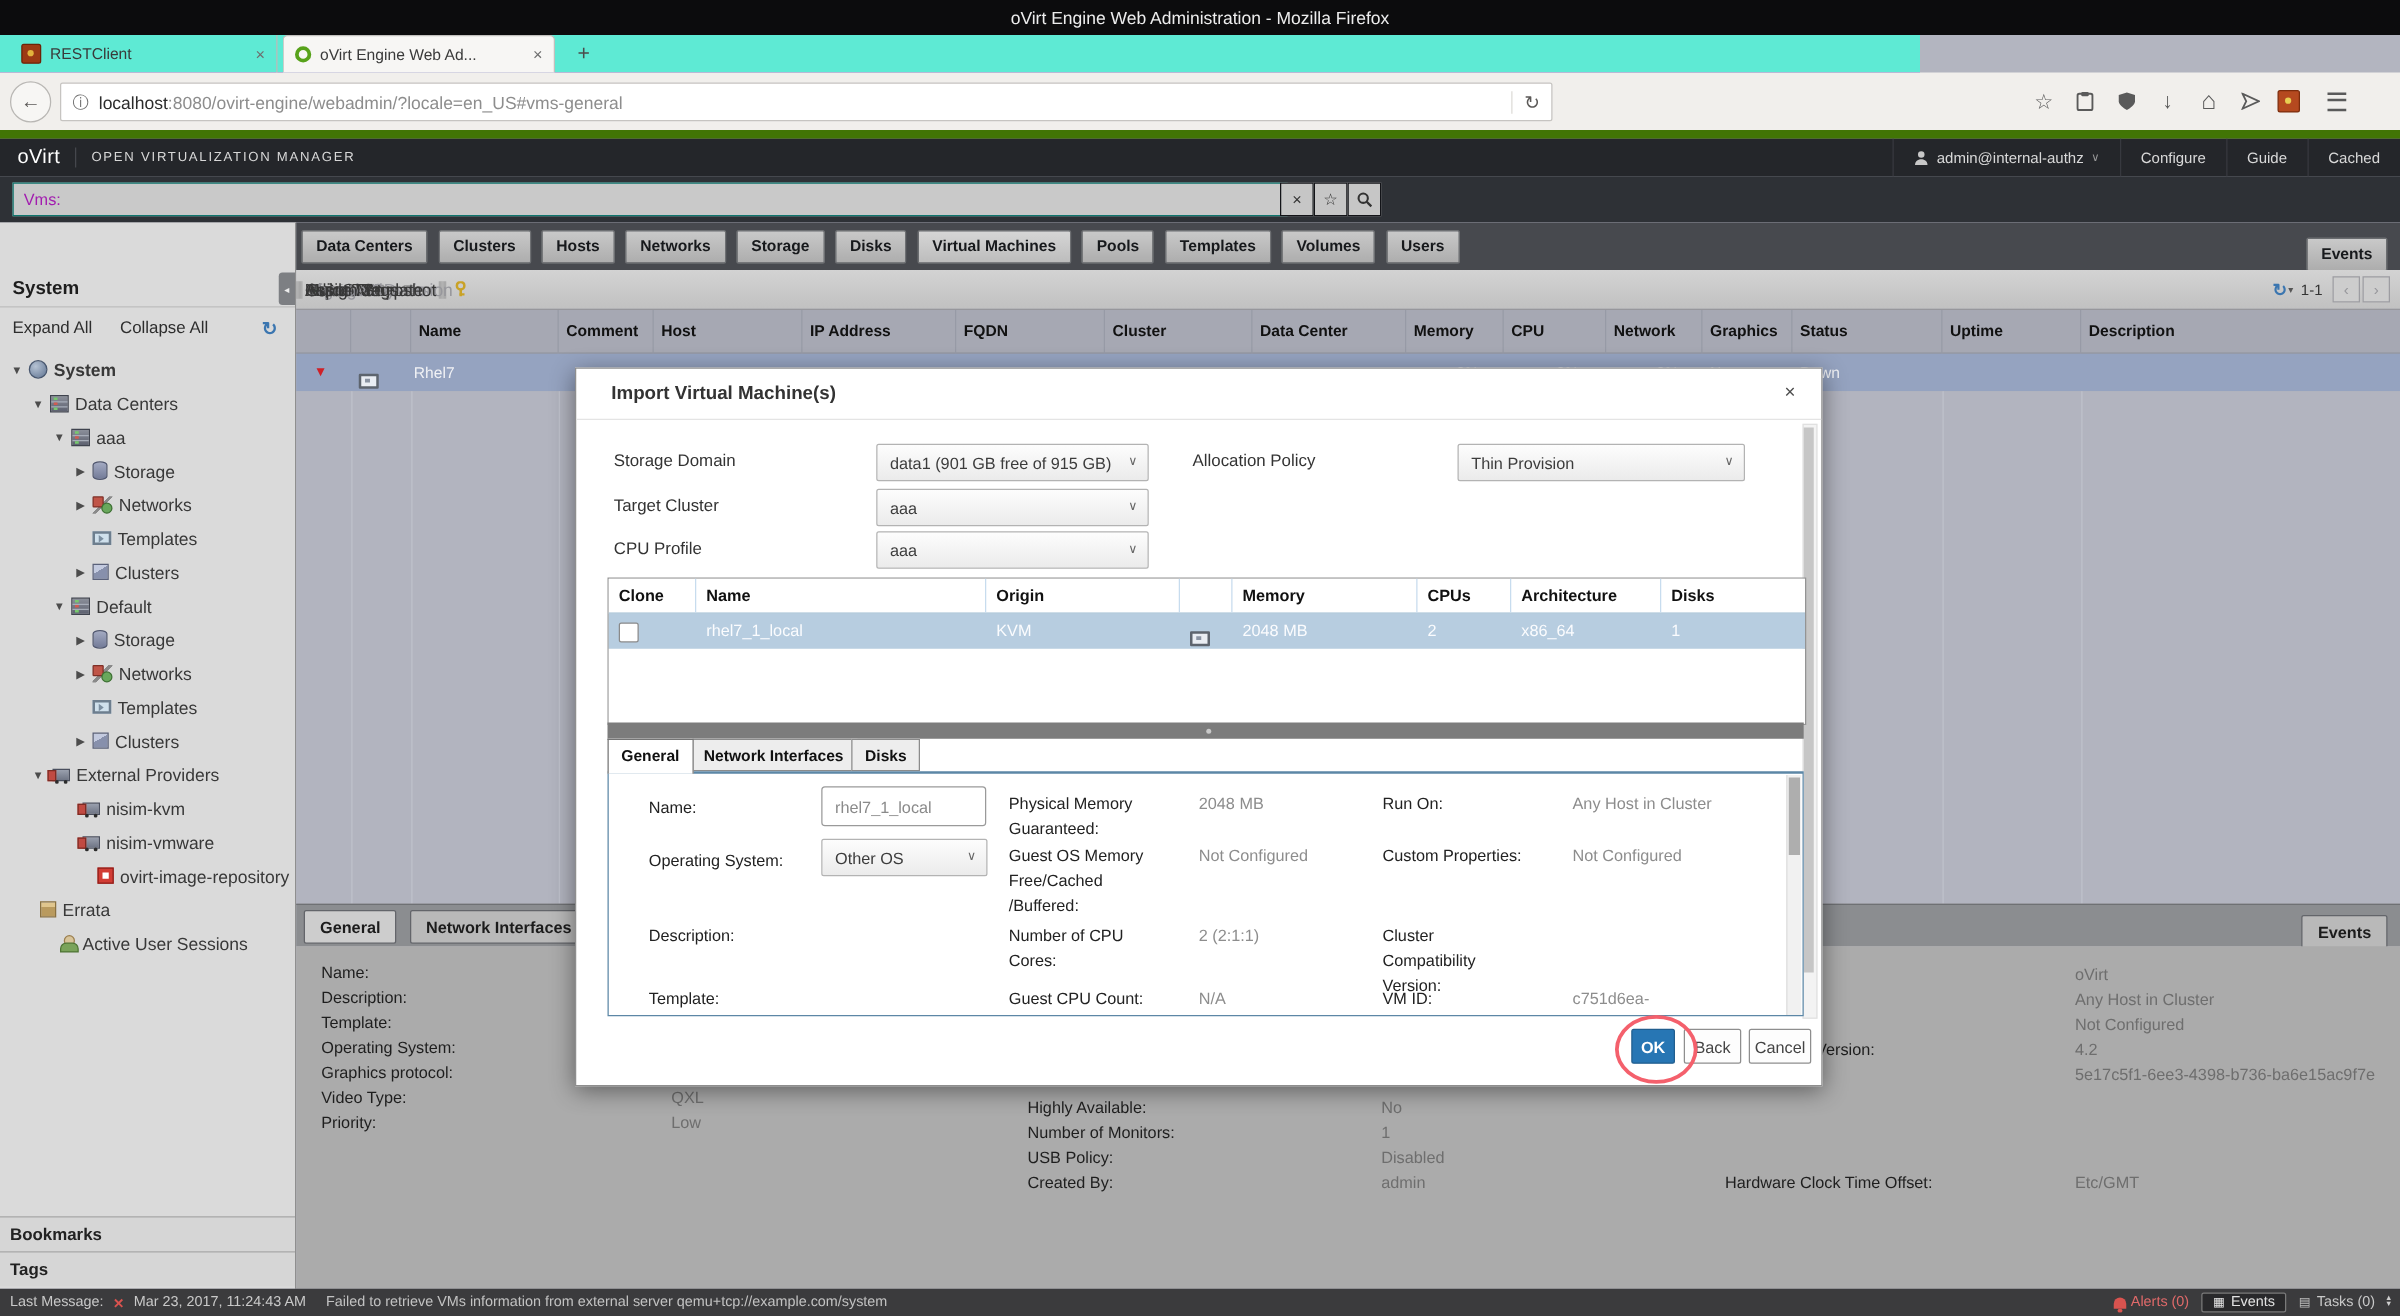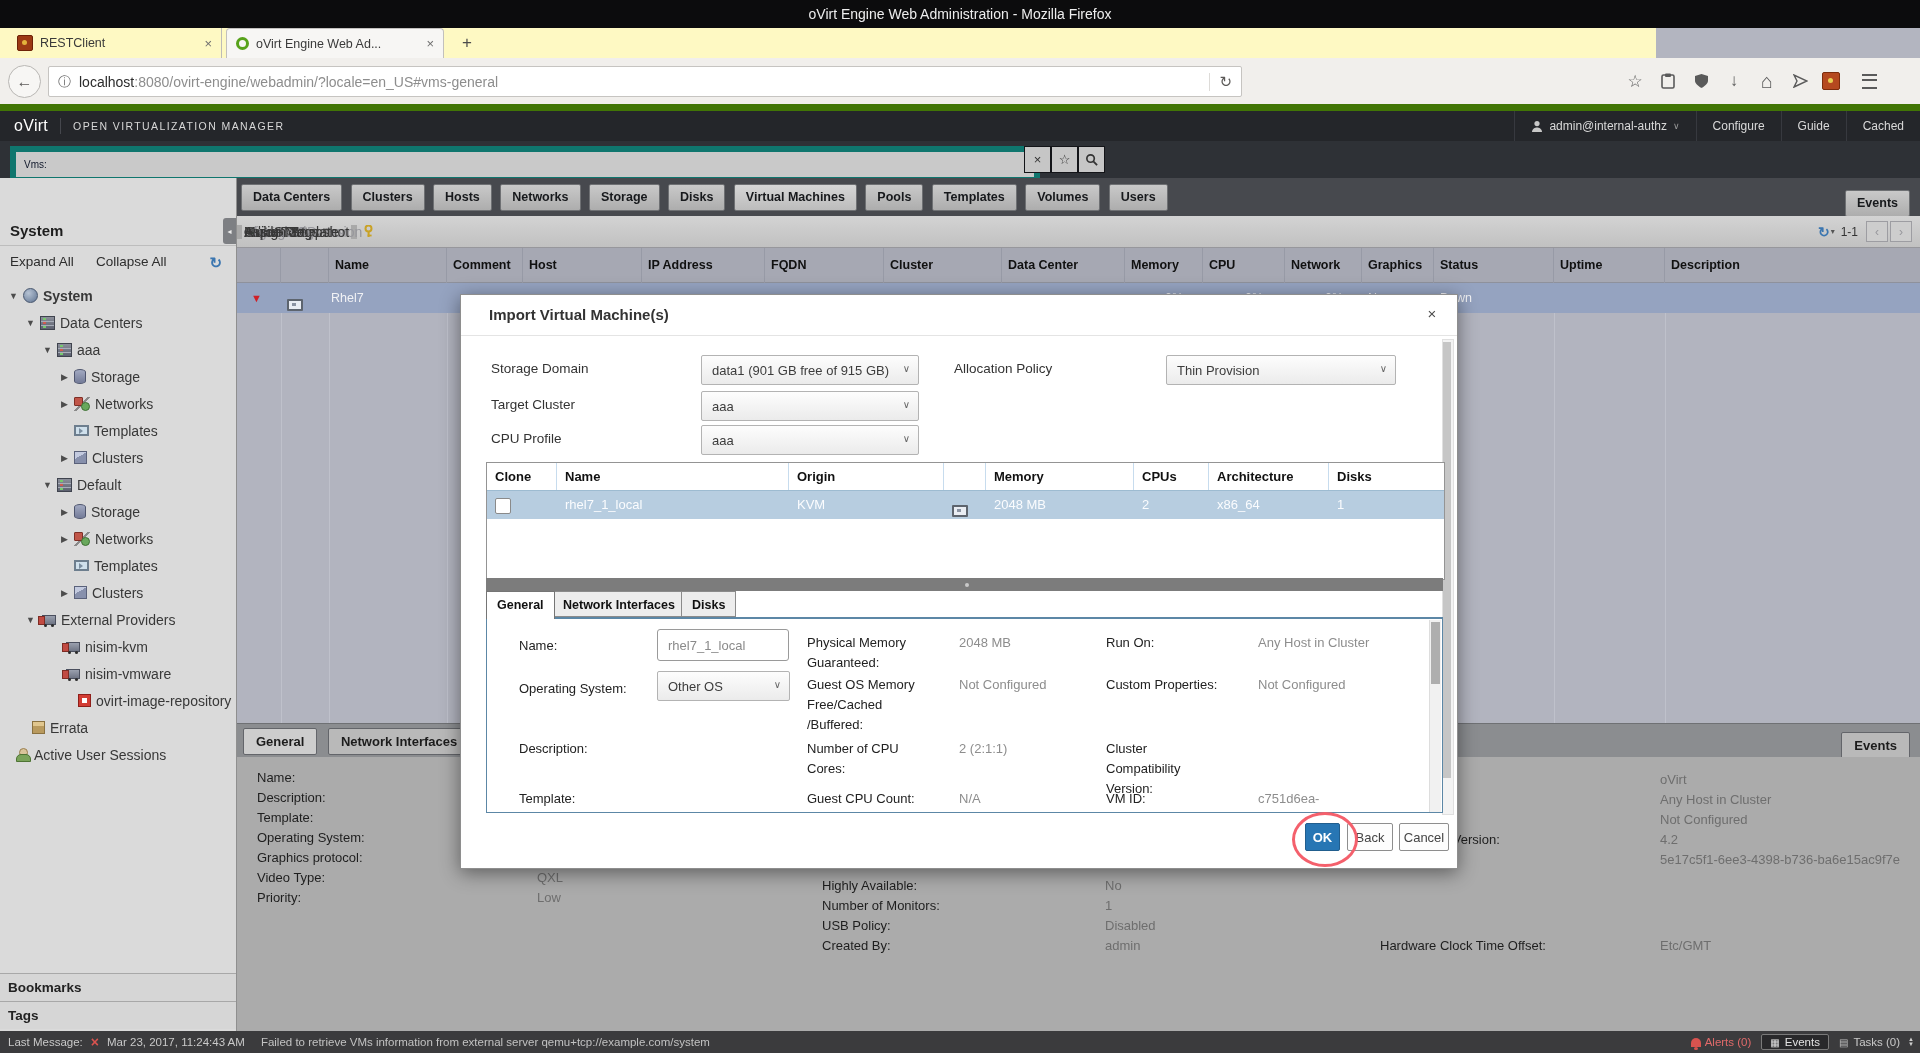--- a/index.html
+++ b/index.html
@@ -2,21 +2,21 @@
 <html><head>
 <meta charset="utf-8">
 <style>
   html,body{margin:0;padding:0}
   body{width:1920px;height:1053px;position:relative;overflow:hidden;
        font-family:"Liberation Sans",sans-serif;background:#b3b5c0;-webkit-font-smoothing:antialiased}
   .abs{position:absolute}
   
   #titlebar{left:0;top:0;width:1920px;height:28px;background:#0c0c0d;color:#ededed;
             font-size:14px;display:flex;align-items:center;justify-content:center}
-  #tabstrip{left:0;top:28px;width:1656px;height:30px;background:#fef9c3;border-bottom:3px solid #a21caf}
+  #tabstrip{left:0;top:28px;width:1536px;height:30px;background:#5eead4;border-bottom:3px solid #a21caf}
   .fftab{position:absolute;top:0;height:30px;display:flex;align-items:center;padding:0 9px;
          font-size:12.5px;color:#3a3a3a;box-sizing:border-box}
   .fftab .close{margin-left:auto;color:#6e6e6e;font-size:13px;padding-left:8px}
   #ff-tab-rest{left:8px;width:214px;border-right:1px solid #bdbbb8}
   #ff-tab-ovirt{left:226px;width:218px;background:#f7f6f4;border:1px solid #c2c0bd;border-bottom:none;
                 border-radius:4px 4px 0 0}
   #ff-newtab{left:452px;top:0;width:30px;height:30px;display:flex;align-items:center;justify-content:center;
              font-size:17px;color:#4c4c4c}
   .ic-rest{width:14px;height:14px;background:#9c3a14;border:1px solid #6d2207;border-radius:2px;margin-right:7px;
            position:relative;flex:none}
@@ -45,22 +45,22 @@
   #greenline{left:0;top:104px;width:1920px;height:7px;background:#417505}
   #ovheader{left:0;top:111px;width:1920px;height:30px;background:#24262a;display:flex;align-items:center;color:#fff}
   #ovlogo{font-size:16px;margin-left:14px;letter-spacing:.3px}
   .hdr-sep{width:1px;height:16px;background:#45474d;margin:0 12px}
   #tagline{font-size:10.5px;letter-spacing:1.4px;color:#d8d8d8;font-weight:normal}
   #hdr-right{margin-left:auto;display:flex;align-items:flex-start;height:100%}
   .hdr-item{display:flex;align-items:center;padding:0 16px;height:100%;border-left:1px solid #37393f;
             font-size:12px;color:#d9d9d9}
   .caret{font-size:9px;color:#9a9a9a;margin-left:6px}
   #ovsearchrow{left:0;top:141px;width:1920px;height:37px;background:#2e3136}
-  #vmsearch{position:absolute;left:10px;top:5px;width:1002px;height:25px;background:#c9c9c9;border:6px solid #0f766e;
-            color:#0f172a;font-size:10px;padding:0 8px;font-family:"Liberation Sans",sans-serif}
+  #vmsearch{position:absolute;left:10px;top:5px;width:1002px;height:25px;background:#c9c9c9;border:1px solid #0f766e;
+            color:#a21caf;font-size:13px;padding:0 8px;font-family:"Liberation Sans",sans-serif}
   .srchbtn{position:absolute;top:5px;width:27px;height:27px;background:#c6c6c6;border:1px solid #131418;
            box-sizing:border-box;display:flex;align-items:center;justify-content:center;font-size:13px;color:#333}
   
   #sidebar{left:0;top:178px;width:237px;height:853px;background:#dadada;border-right:1px solid #8f8f8f;box-sizing:border-box}
   #sb-title{position:absolute;left:0;top:38px;width:236px;height:30px;font-size:15px;font-weight:bold;color:#1d1d1d;
             display:flex;align-items:center;padding-left:10px;box-sizing:border-box;border-bottom:1px solid #bdbdbd}
   #sb-collapse{position:absolute;right:0;top:40px;width:13px;height:26px;background:#7d7f83;border-radius:3px 0 0 3px;
                color:#ececec;font-size:8px;display:flex;align-items:center;justify-content:center}
   .sb-link{position:absolute;top:54px;font-size:13.5px;color:#2d2d2d}
   #sb-refresh{position:absolute;right:14px;top:76px;color:#3b76b0;font-weight:bold;font-size:15px}
@@ -345,21 +345,21 @@
     <span>nisim-vmware</span>
     </div>
   <div class="titem" style="top:509px;padding-left:76px">
     <span class="ticon ic ic-repo"></span>
     <span>ovirt-image-repository</span>
     </div>
   <div class="titem" style="top:536px;padding-left:30px">
     <span class="ticon ic ic-errata"></span>
     <span>Errata</span>
     </div>
-  <div class="titem" style="top:563px;padding-left:14px">
+  <div class="titem" style="top:563px;padding-left:46px">
     <span class="ticon ic ic-user"></span>
     <span>Active User Sessions</span>
     </div>
 
   <div class="sb-bottom" style="top:795px">Bookmarks</div>
   <div class="sb-bottom" style="top:823px">Tags</div>
 </div>
 
 <div class="abs" id="main">
   <div id="navbar">

